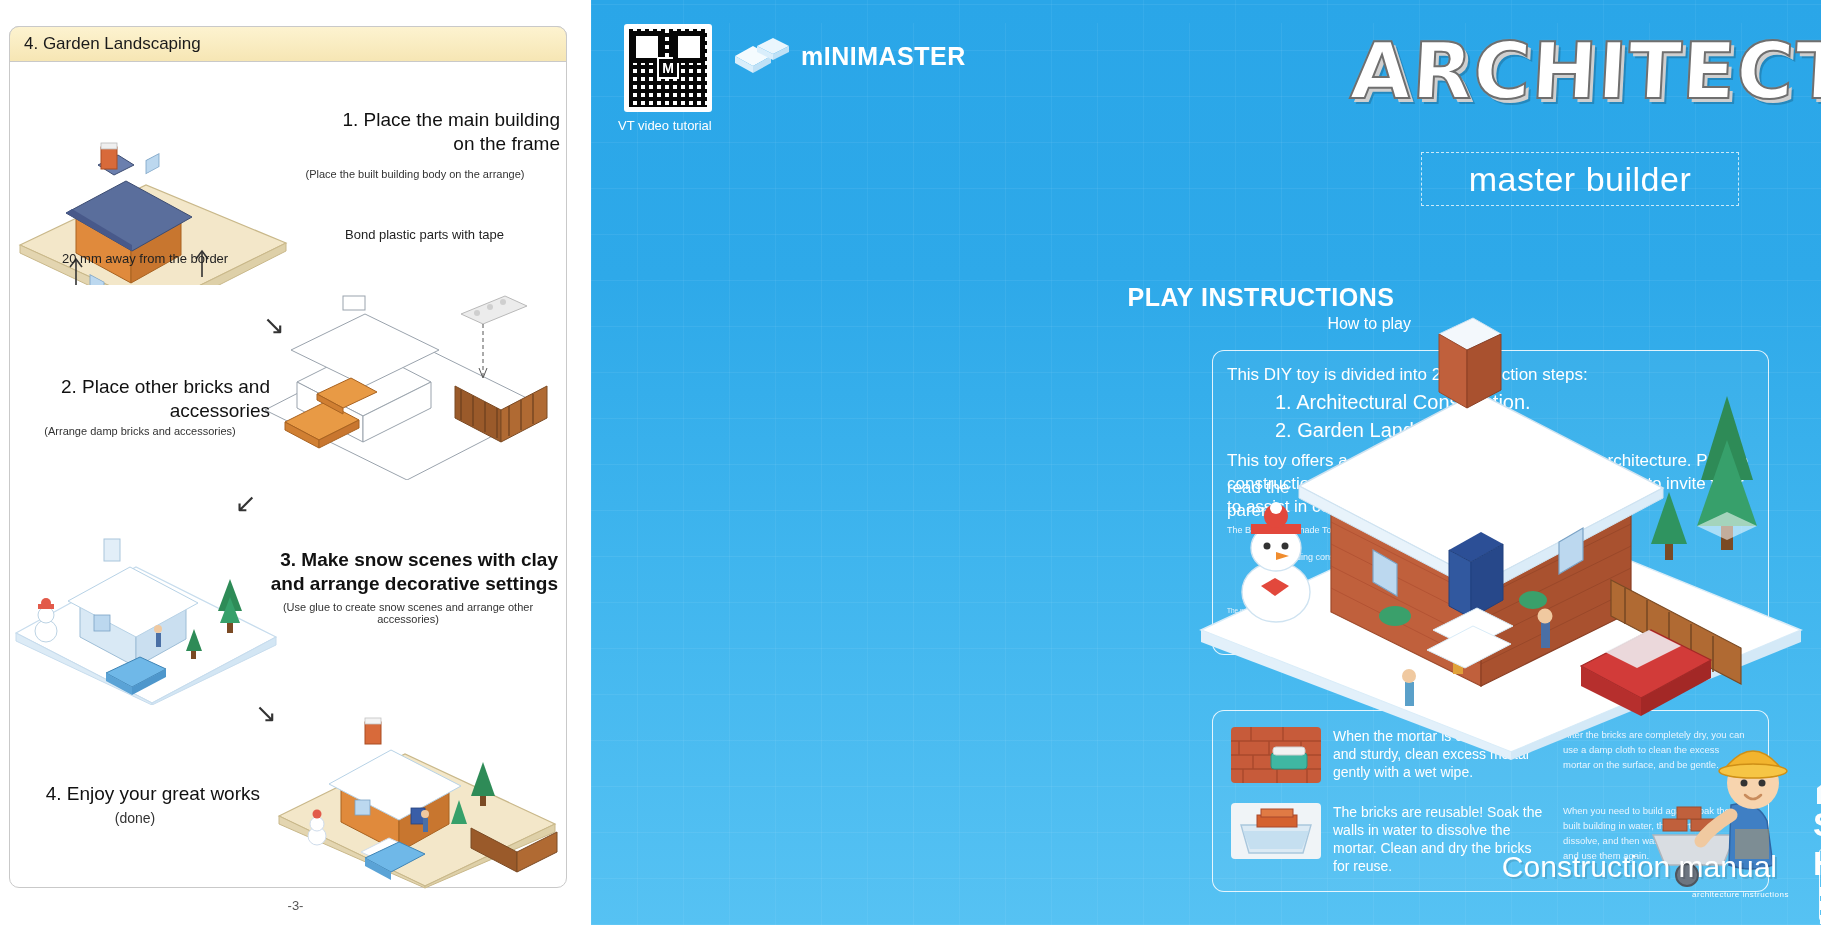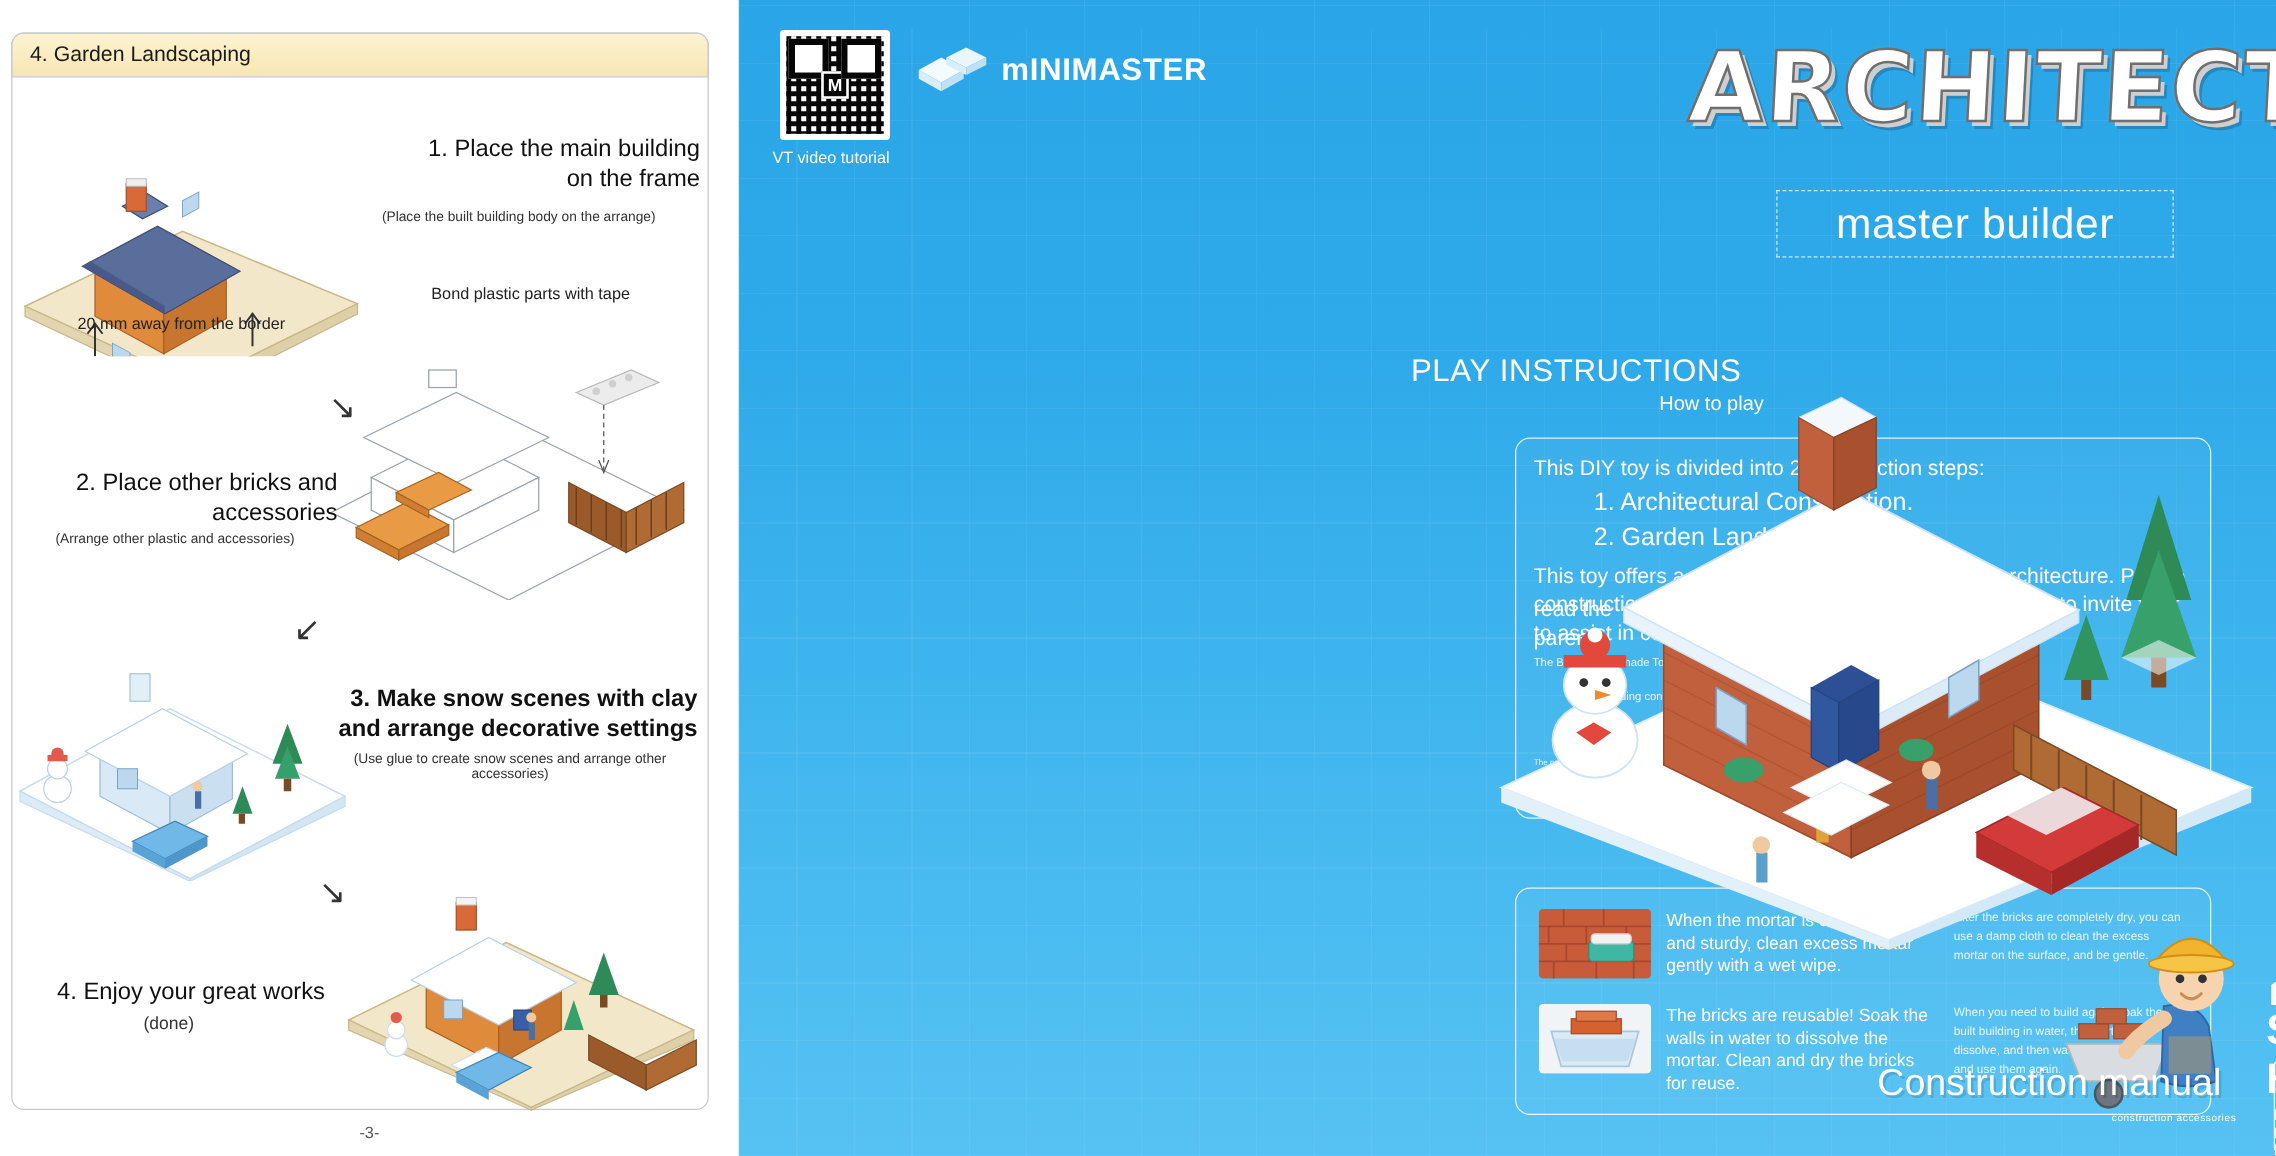--- a/index.html
+++ b/index.html
@@ -181,21 +181,21 @@
     border: 1px dashed rgba(255,255,255,.75);
     color: #fff;
     font-size: 34px;
     display: flex; align-items: center; justify-content: center;
     letter-spacing: .5px;
   }
 
   
   .play-title {
     position: absolute; left: 520px; top: 283px; width: 300px;
-    text-align: center; color: #fff; font-size: 25px; font-weight: normal;
+    text-align: center; color: #fff; font-size: 25px; font-weight: bold;
     letter-spacing: .5px;
   }
   .play-sub {
     position: absolute; left: 520px; top: 315px; width: 300px;
     text-align: right; color: #fff; font-size: 16px;
   }
   .panel {
     position: absolute;
     border: 1px solid rgba(255,255,255,.85);
     border-radius: 12px;
@@ -347,21 +347,21 @@
         <circle cx="248" cy="12" r="3" fill="#cfcfcf"></circle>
         <path d="M228,34 L228,86" stroke="#555" stroke-width="1" stroke-dasharray="4,3"></path>
         <path d="M224,78 L228,88 L232,78" fill="none" stroke="#555" stroke-width="1"></path>
       </g>
     </svg>
     <div class="step-title" style="left:10px; top:375px; width:260px;">
       <span style="white-space:pre-line;">2. Place other bricks and
 accessories</span>
     </div>
     <div class="step-sub" style="left:10px; top:425px; width:260px;">
-      <span>(Arrange other plastic and accessories)</span>
+      <span>(Arrange damp bricks and accessories)</span>
     </div>
     <div class="flow-arrow" style="left:235px; top:490px; transform: scaleX(-1);">
       <span>↘</span>
     </div>
 
     <svg class="illu" style="left:6px; top:505px;" width="280" height="200" viewBox="0 0 280 200">
       <polygon points="10,128 130,62 270,132 146,198" fill="#ffffff" stroke="#c7dced" stroke-width="1.2"></polygon>
       <polygon points="10,128 10,136 146,200 146,198" fill="#dcebf6" stroke="#c7dced" stroke-width="1"></polygon>
       <polygon points="146,198 146,200 270,140 270,132" fill="#d3e6f4" stroke="#c7dced" stroke-width="1"></polygon>
 
@@ -698,15 +698,15 @@
       <polygon points="4,20 20,8 36,20 36,36 4,36" fill="#ffffff" opacity=".95"></polygon>
       <rect x="15" y="24" width="10" height="12" fill="#2aa6e8"></rect>
       <polygon points="46,6 54,24 38,24" fill="#ffffff" opacity=".9"></polygon>
       <rect x="44" y="24" width="4" height="12" fill="#ffffff" opacity=".9"></rect>
     </svg>
     <div class="prod-title">Snow House</div>
     <div class="prod-sub">Ice and Snow Manor</div>
     <div class="prod-model">MODEL Product Model: MM1002</div>
 
     <div class="construction-manual">Construction manual</div>
-    <div class="construction-manual-sub">construction accessories</div>
+    <div class="construction-manual-sub">architecture instructions</div>
   </div>
 </div>
 
 </body></html>

